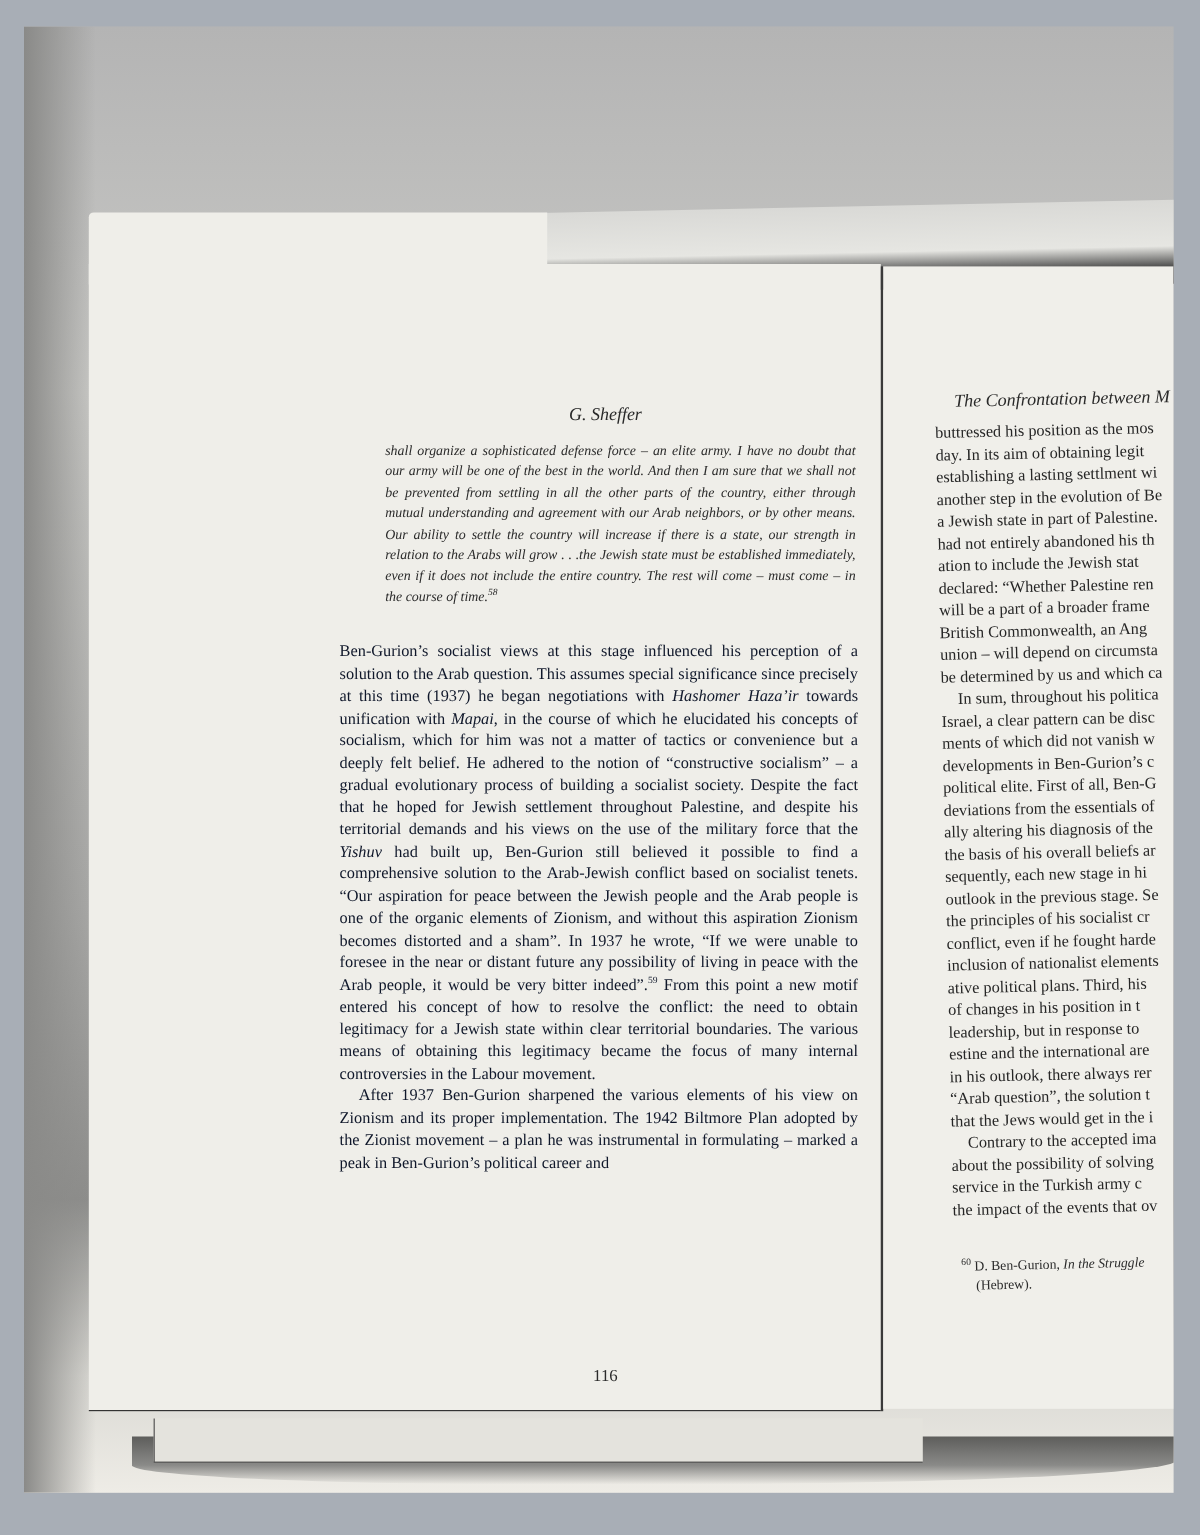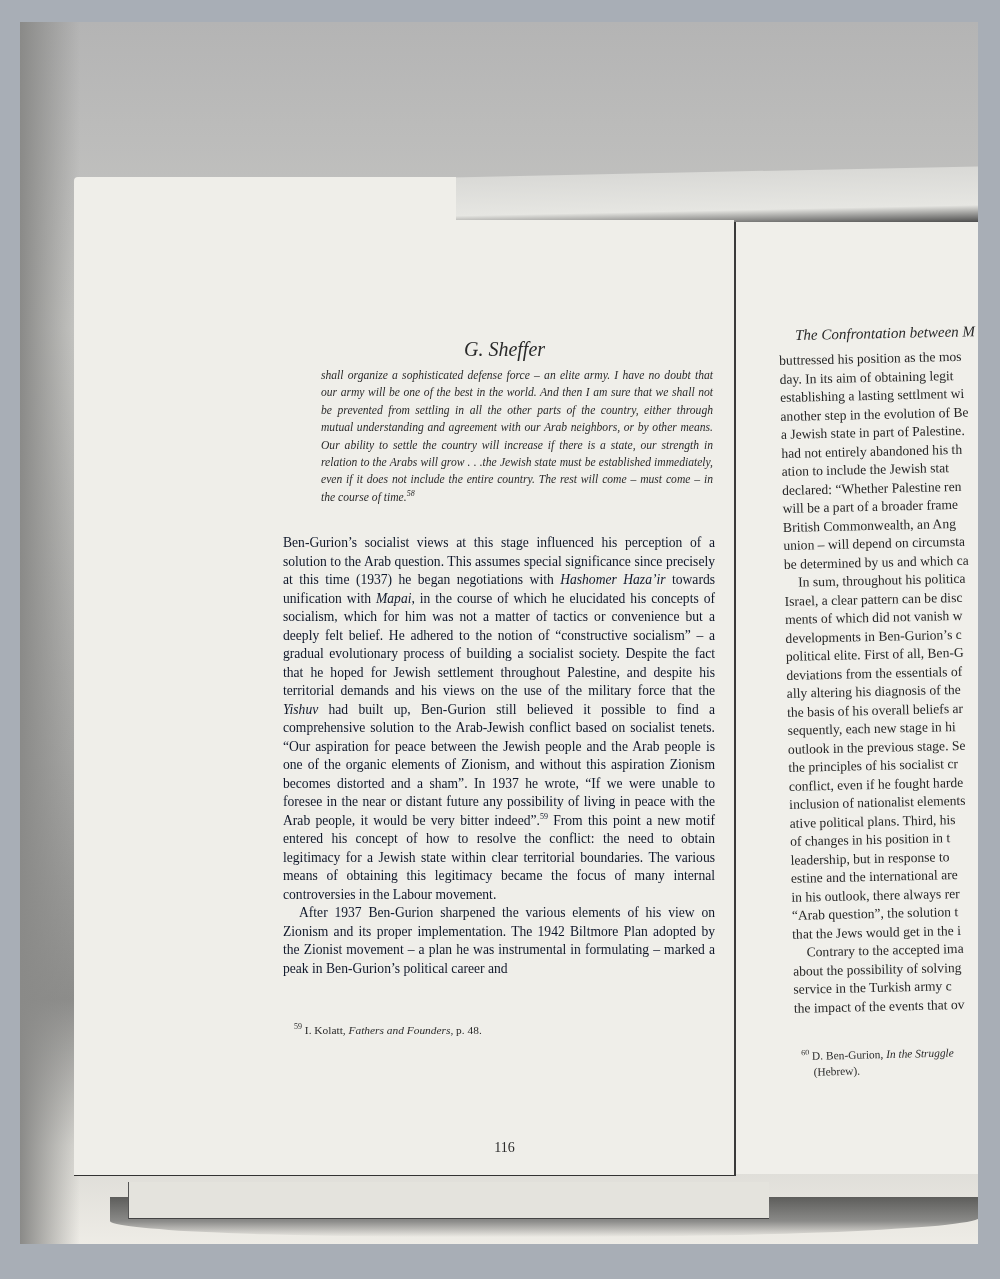--- a/index.html
+++ b/index.html
@@ -46,21 +46,21 @@
     background: #3a3a3a;
   }
   .right-page {
     position: absolute; left: 716px; top: 200px; width: 242px; height: 952px;
     background: #f0efea; overflow: hidden;
   }
 
   
   .header-left {
     position: absolute; left: 262px; top: 316px; width: 445px;
-    text-align: center; font-style: italic; font-size: 20px; color: #2a2a2a;
+    text-align: center; font-style: italic; font-size: 15px; color: #2a2a2a;
   }
   .blockquote {
     position: absolute; left: 301px; top: 345px; width: 392px;
     font-size: 11.6px; line-height: 17.4px; color: #2b2b2b; text-align: justify; font-style: italic;
   }
   .blockquote p { margin: 0; }
   .body-left {
     position: absolute; left: 263px; top: 512px; width: 432px;
     font-size: 13.6px; line-height: 18.5px; color: #0f172a; text-align: justify;
   }
@@ -162,16 +162,15 @@
 <div class="blockquote" style="left:321px;top:367px;">
   <p><span>shall organize a sophisticated defense force – an elite army. I have no doubt that our army will be one of the best in the world. And then I am sure that we shall not be prevented from settling in all the other parts of the country, either through mutual understanding and agreement with our Arab neighbors, or by other means. Our ability to settle the country will increase if there is a state, our strength in relation to the Arabs will grow . . .the Jewish state must be established immediately, even if it does not include the entire country. The rest will come – must come – in the course of time.</span><sup>58</sup></p>
 </div>
 
 <div class="body-left" style="left:283px;top:534px;">
   <p><span>Ben-Gurion’s socialist views at this stage influenced his perception of a solution to the Arab question. This assumes special significance since precisely at this time (1937) he began negotiations with </span><i>Hashomer Haza’ir</i><span> towards unification with </span><i>Mapai</i><span>, in the course of which he elucidated his concepts of socialism, which for him was not a matter of tactics or convenience but a deeply felt belief. He adhered to the notion of “constructive socialism” – a gradual evolutionary process of building a socialist society. Despite the fact that he hoped for Jewish settlement throughout Palestine, and despite his territorial demands and his views on the use of the military force that the </span><i>Yishuv</i><span> had built up, Ben-Gurion still believed it possible to find a comprehensive solution to the Arab-Jewish conflict based on socialist tenets. “Our aspiration for peace between the Jewish people and the Arab people is one of the organic elements of Zionism, and without this aspiration Zionism becomes distorted and a sham”. In 1937 he wrote, “If we were unable to foresee in the near or distant future any possibility of living in peace with the Arab people, it would be very bitter indeed”.</span><sup>59</sup><span> From this point a new motif entered his concept of how to resolve the conflict: the need to obtain legitimacy for a Jewish state within clear territorial boundaries. The various means of obtaining this legitimacy became the focus of many internal controversies in the Labour movement.</span></p>
   <p class="indent">After 1937 Ben-Gurion sharpened the various elements of his view on Zionism and its proper implementation. The 1942 Biltmore Plan adopted by the Zionist movement – a plan he was instrumental in formulating – marked a peak in Ben-Gurion’s political career and</p>
 </div>
 
 <div class="footnotes" style="left:294px;top:1022px;">
-  <p class="fn"><sup>59</sup><span> I. Kolatt, </span><i>Fathers and Founders</i><span>, p. 48.</span></p>
 </div>
 
 <div class="page-number" style="left:282px;top:1140px;">116</div>
 
 </body></html>

